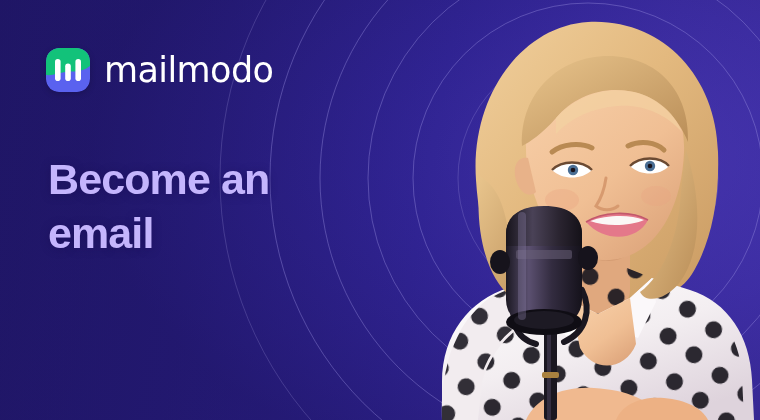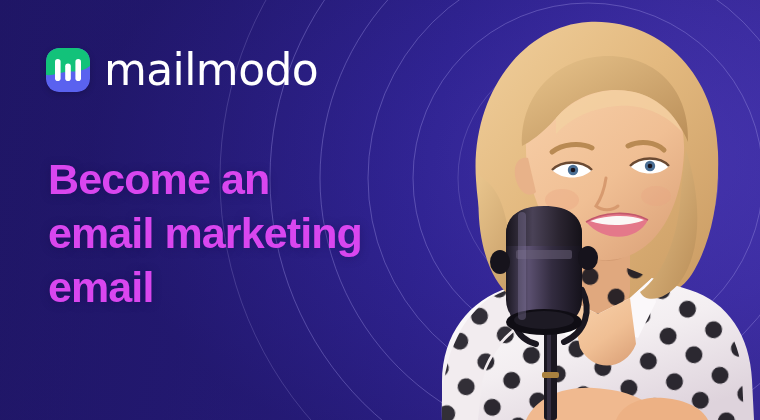--- a/index.html
+++ b/index.html
@@ -61,35 +61,35 @@
     width: 44px;
     height: 44px;
     border-radius: 13px;
     overflow: hidden;
     position: relative;
     flex: 0 0 auto;
     box-shadow: 0 2px 6px rgba(0,0,0,0.18);
   }
   .logo-wordmark {
     color: #ffffff;
-    font-size: 44px;
+    font-size: 35px;
     font-weight: 400;
     letter-spacing: -0.6px;
     line-height: 1;
     font-family: "DejaVu Sans", sans-serif;
   }
 
   
   .headline {
     position: absolute;
     left: 48px;
     top: 152px;
     width: 420px;
     z-index: 6;
-    color: #d946ef;
+    color: #c4b5fd;
     font-size: 43px;
     font-weight: bold;
     line-height: 1.26;
     letter-spacing: -0.9px;
     text-shadow: 0 1px 10px rgba(20,10,70,0.35);
   }
   .headline .ln { display: block; white-space: nowrap; }
 
   
   .subject {
@@ -139,21 +139,20 @@
             <rect x="29.4" y="11" width="5.6" height="22" rx="2.8"></rect>
           </g>
         </g>
       </svg>
     </div>
     <span class="logo-wordmark">mailmodo</span>
   </div>
 
   <div class="headline">
     <span class="ln">Become an</span>
-    <span class="ln">email marketing</span>
     <span class="ln">email</span>
   </div>
 
   <svg class="subject" viewBox="0 0 430 420" preserveAspectRatio="xMaxYMax slice">
     <defs>
       <linearGradient id="hairG" x1="0" y1="0" x2="1" y2="1">
         <stop offset="0%" stop-color="#f0cf9c"></stop>
         <stop offset="45%" stop-color="#e3b97f"></stop>
         <stop offset="100%" stop-color="#c99a62"></stop>
       </linearGradient>

